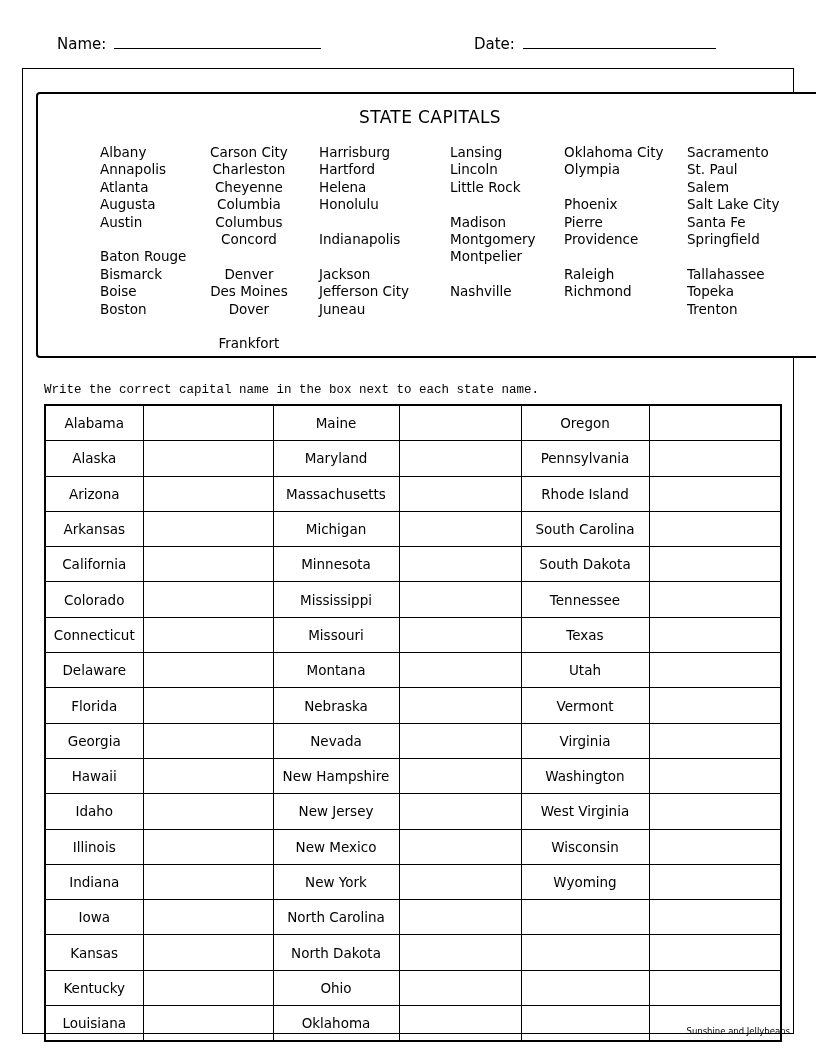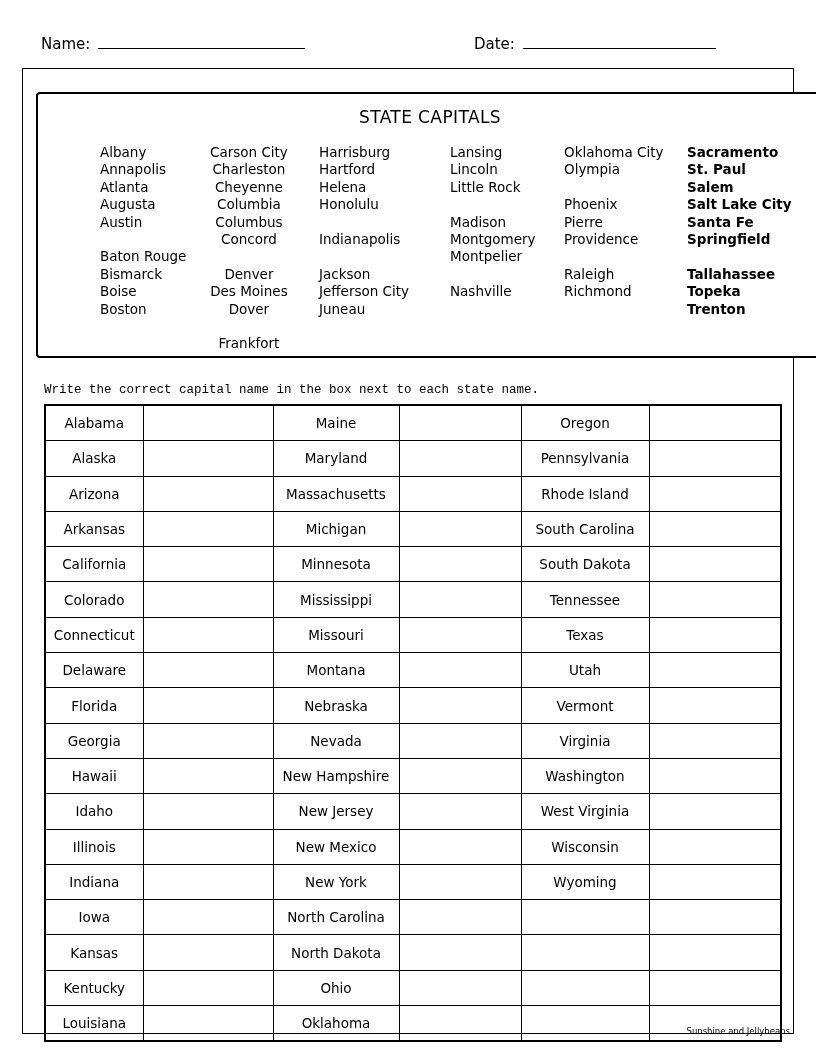--- a/index.html
+++ b/index.html
@@ -10,21 +10,21 @@
     width: 816px;
     height: 1056px;
     background: #ffffff;
     font-family: "DejaVu Sans", sans-serif;
     color: #000000;
     position: relative;
     overflow: hidden;
   }
   .name-block {
     position: absolute;
-    left: 41px;
+    left: 57px;
     top: 34px;
     display: flex;
     align-items: baseline;
   }
   .date-block {
     position: absolute;
     left: 474px;
     top: 34px;
     display: flex;
     align-items: baseline;
@@ -88,21 +88,21 @@
     font-family: "DejaVu Sans", sans-serif;
     white-space: pre;
   }
   .wb-col div { height: 17.4px; }
   .wb-col .gap { height: 17.4px; }
   .c0 { left: 62px; }
   .c1 { left: 172px; text-align: center; }
   .c2 { left: 281px; }
   .c3 { left: 412px; }
   .c4 { left: 526px; }
-  .c5 { left: 649px; font-weight: bold; }
+  .c5 { left: 649px; }
 
   
   .instruction {
     position: absolute;
     left: 44px;
     top: 383px;
     font-size: 12.5px;
     font-family: Liberation Mono, monospace;
   }
 

